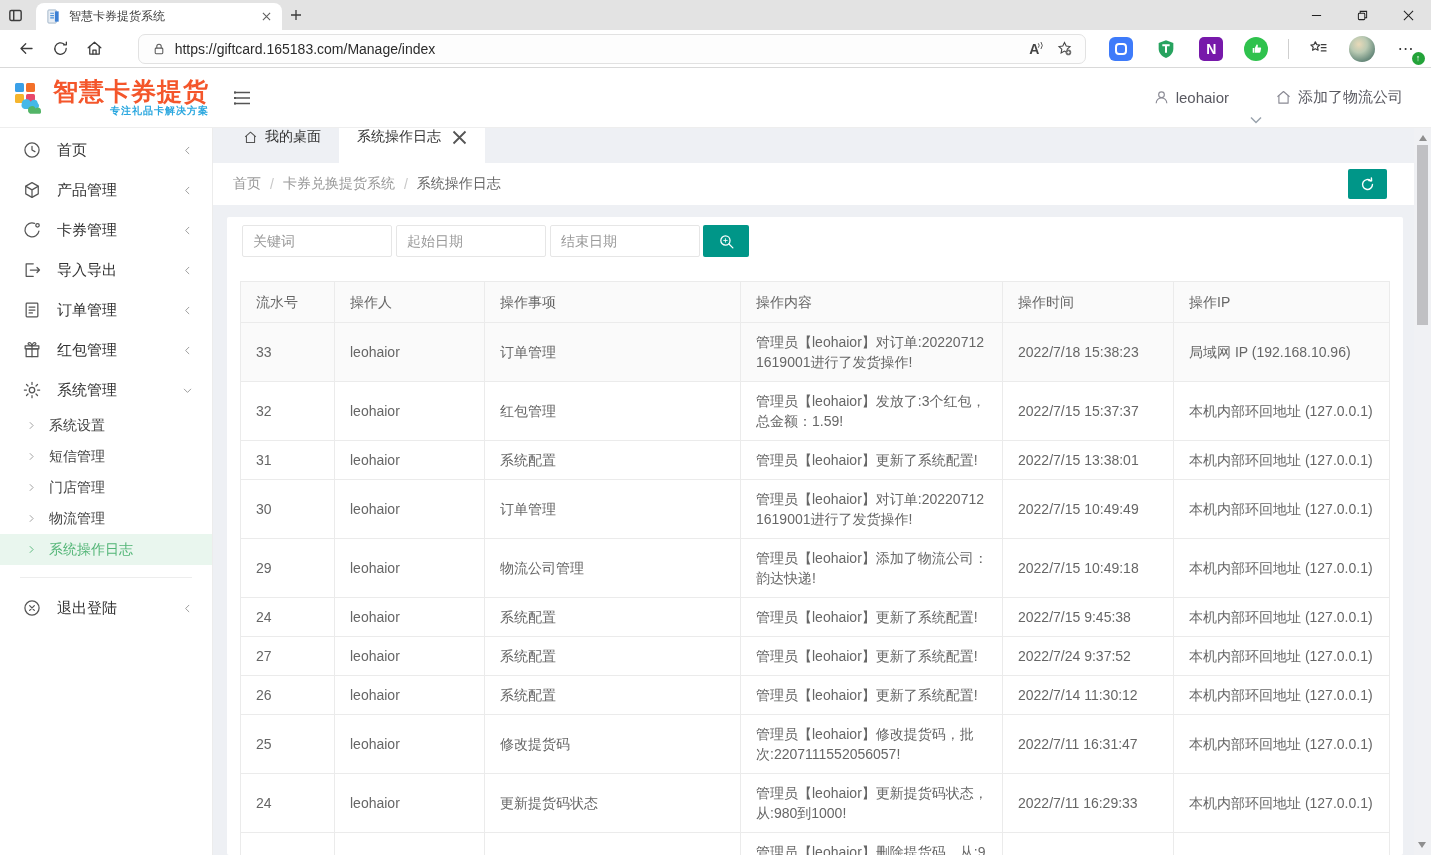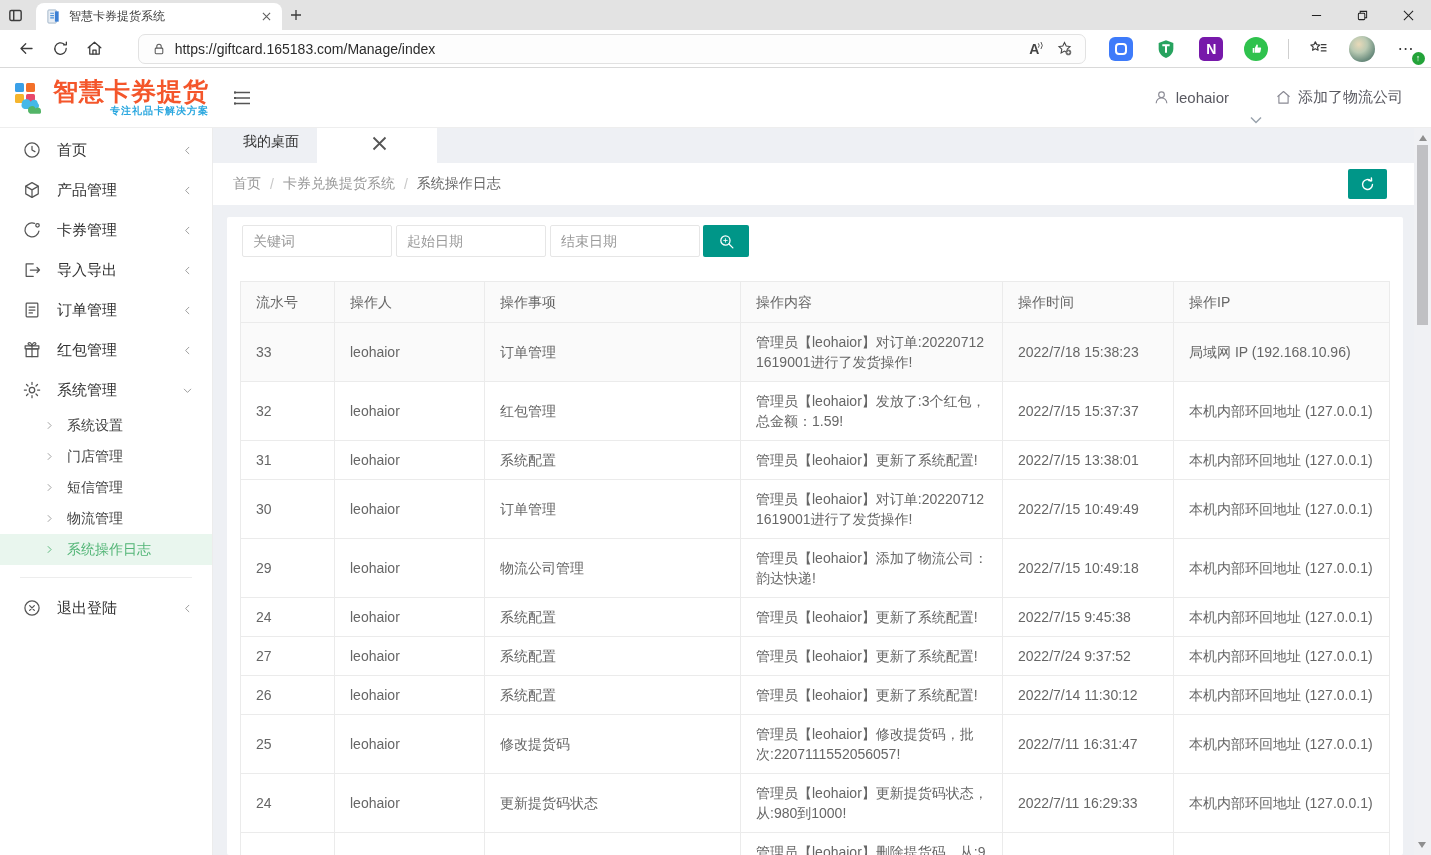--- a/index.html
+++ b/index.html
@@ -62,31 +62,31 @@
   .user-caret { position:absolute; right:168px; bottom:2px; width:14px; height:10px; color:#9aa3ad; }
 
   
   .app { display:flex; height:727px; }
   .sidebar { width:213px; background:#fff; border-right:1px solid #ececec; padding-top:2px; overflow:hidden; }
   .m-item { height:40px; display:flex; align-items:center; padding:0 18px 0 22px; font-size:15px; color:#333; cursor:pointer; }
   .m-ico { width:20px; height:20px; color:#555; margin-right:15px; }
   .m-label { flex:1; }
   .m-chev { width:13px; height:13px; color:#9b9b9b; }
   .submenu { }
-  .s-item { height:31px; display:flex; align-items:center; padding-left:44px; font-size:14px; color:#444; cursor:pointer; }
+  .s-item { height:31px; display:flex; align-items:center; padding-left:26px; font-size:14px; color:#444; cursor:pointer; }
   .s-arrow { width:11px; height:11px; color:#999; margin-right:12px; }
   .s-item.active { background:#e9f6ee; color:#52b576; }
   .s-item.active .s-arrow { color:#52b576; }
   .side-divider { border-top:1px solid #ededed; margin:12px 20px 10px 20px; }
 
   .content { flex:1; background:#eef0f4; display:flex; min-width:0; }
   .content-main { flex:1; display:flex; flex-direction:column; min-width:0; }
 
   .tabstrip { height:35px; display:flex; align-items:flex-end; padding-left:12px; }
-  .ws-tab { height:52px; display:flex; align-items:center; padding:0 18px; font-size:14px; color:#333; gap:7px; cursor:pointer;flex-direction:column; }
+  .ws-tab { height:52px; display:flex; align-items:center; padding:0 18px; font-size:14px; color:#333; gap:7px; cursor:pointer; }
   .ws-tab .icon { width:15px; height:15px; color:#555; }
   .ws-tab.active { background:#fff; }
   .ws-close { width:12px; height:12px; color:#b3b3b3; margin-left:4px; }
 
   .crumb-bar { height:42px; background:#fff; display:flex; align-items:center; padding:0 12px 0 20px; position:relative; }
   .crumbs { font-size:14px; color:#999; display:flex; gap:9px; align-items:center; }
   .crumb { color:#999; cursor:pointer; }
   .crumb-sep { color:#c8c8c8; }
   .crumb.current { color:#666; }
   .refresh-btn { position:absolute; right:27px; top:6px; width:39px; height:30px; background:#009688; border-radius:2px; display:flex; align-items:center; justify-content:center; color:#fff; cursor:pointer; }
@@ -401,29 +401,29 @@
               </svg>
             </span>
             <span>系统设置</span>
           </div>
           <div class="s-item">
             <span class="icon s-arrow">
               <svg viewBox="0 0 24 24" fill="none" stroke="currentColor" stroke-width="2" stroke-linecap="round" stroke-linejoin="round">
                 <path d="M9 5.5l6.5 6.5L9 18.5"></path>
               </svg>
             </span>
-            <span>门店管理</span>
+            <span>短信管理</span>
           </div>
           <div class="s-item">
             <span class="icon s-arrow">
               <svg viewBox="0 0 24 24" fill="none" stroke="currentColor" stroke-width="2" stroke-linecap="round" stroke-linejoin="round">
                 <path d="M9 5.5l6.5 6.5L9 18.5"></path>
               </svg>
             </span>
-            <span>短信管理</span>
+            <span>门店管理</span>
           </div>
           <div class="s-item">
             <span class="icon s-arrow">
               <svg viewBox="0 0 24 24" fill="none" stroke="currentColor" stroke-width="2" stroke-linecap="round" stroke-linejoin="round">
                 <path d="M9 5.5l6.5 6.5L9 18.5"></path>
               </svg>
             </span>
             <span>物流管理</span>
           </div>
           <div class="s-item active">

